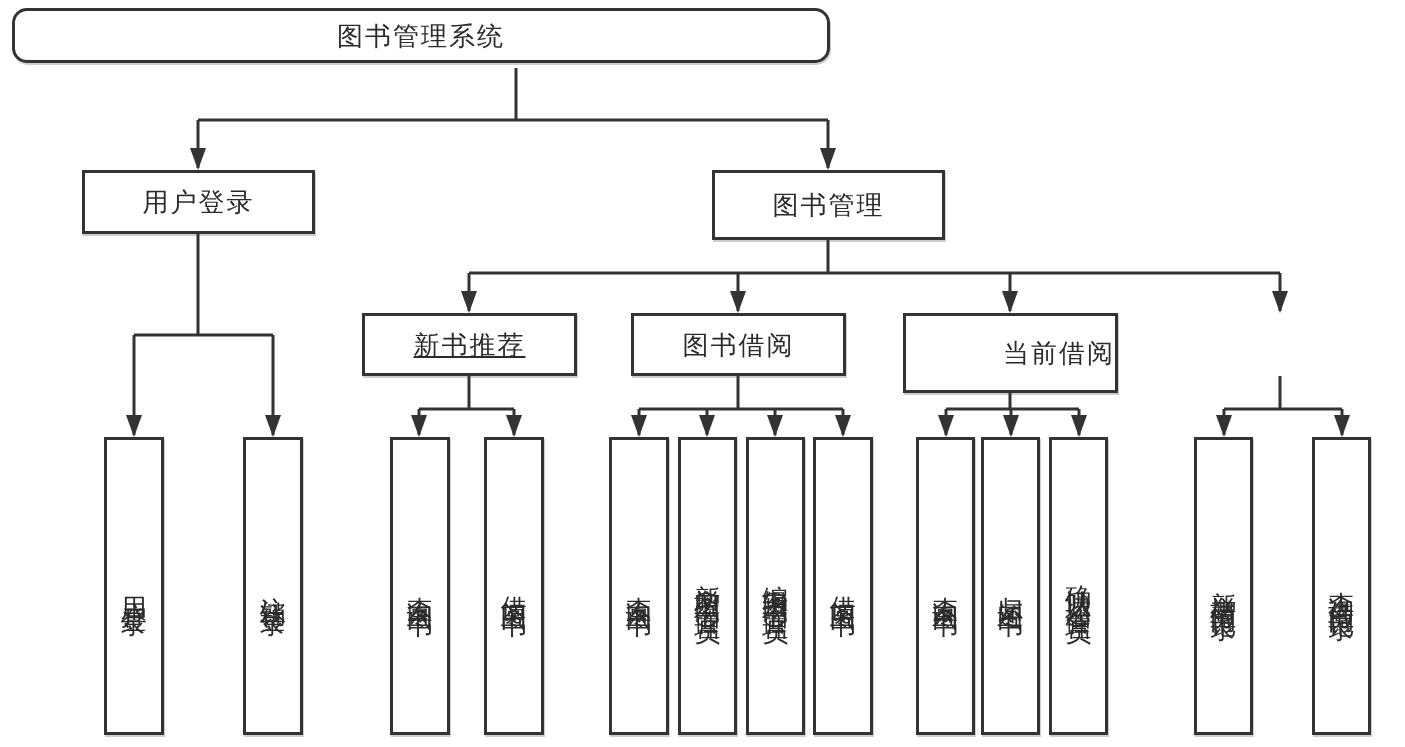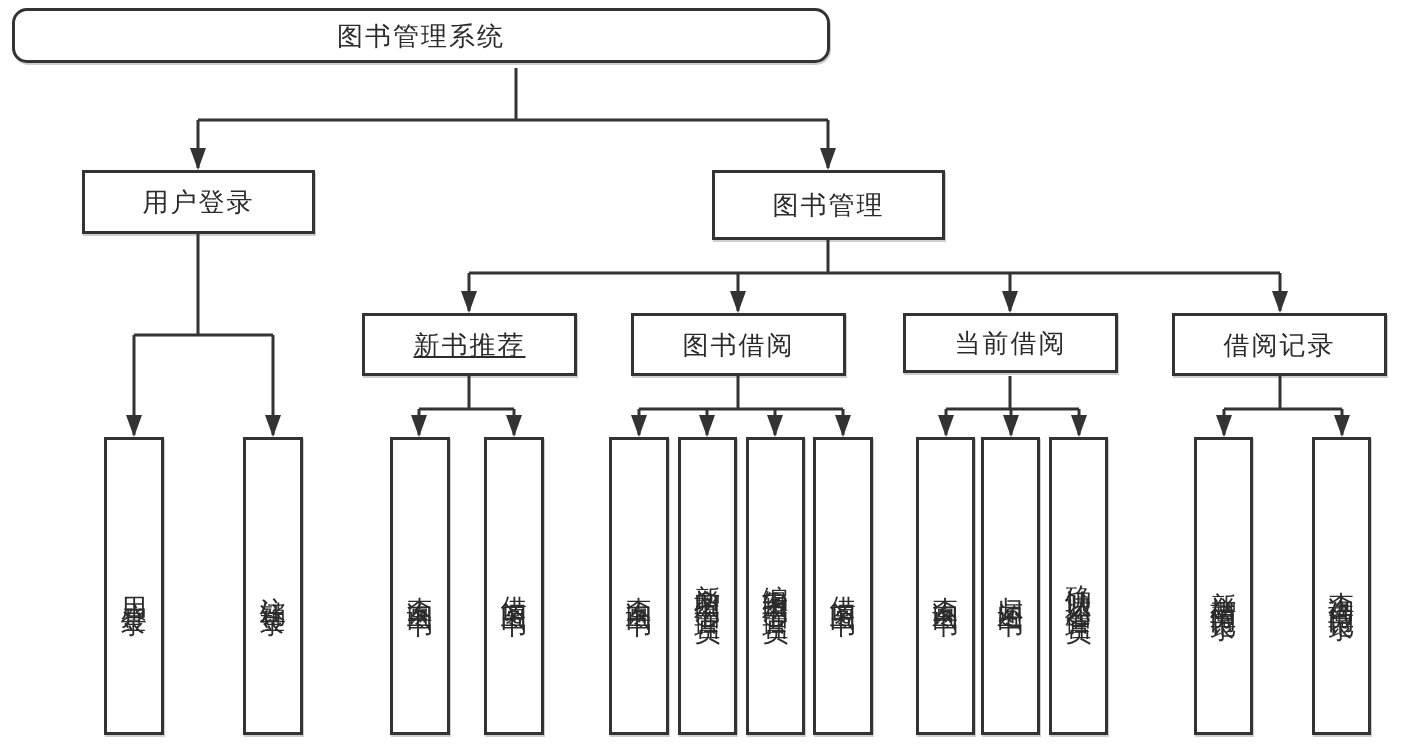--- a/index.html
+++ b/index.html
@@ -122,25 +122,22 @@
   <div class="node" style="left:712px;top:170px;width:233px;height:70px;">
     <div class="hlabel">图书管理</div>
   </div>
 
   <div class="node" style="left:362px;top:313px;width:215px;height:63px;text-decoration:underline;">
     <div class="hlabel">新书推荐</div>
   </div>
   <div class="node" style="left:631px;top:313px;width:215px;height:63px;">
     <div class="hlabel">图书借阅</div>
   </div>
-  <div class="node" style="left:903px;top:313px;width:215px;height:60px;">
+  <div class="node" style="left:903px;top:313px;width:215px;height:80px;justify-content:flex-end;">
     <div class="hlabel">当前借阅</div>
-  </div>
-  <div class="node" style="left:1172px;top:313px;width:215px;height:63px;">
-    <div class="hlabel">借阅记录</div>
   </div>
 
   <div class="node" style="left:104px;top:437px;width:60px;height:298px;">
     <div class="vlabel">用户登录</div>
   </div>
   <div class="node" style="left:243px;top:437px;width:60px;height:298px;">
     <div class="vlabel">注销登录</div>
   </div>
 
   <div class="node" style="left:390px;top:437px;width:60px;height:298px;">

